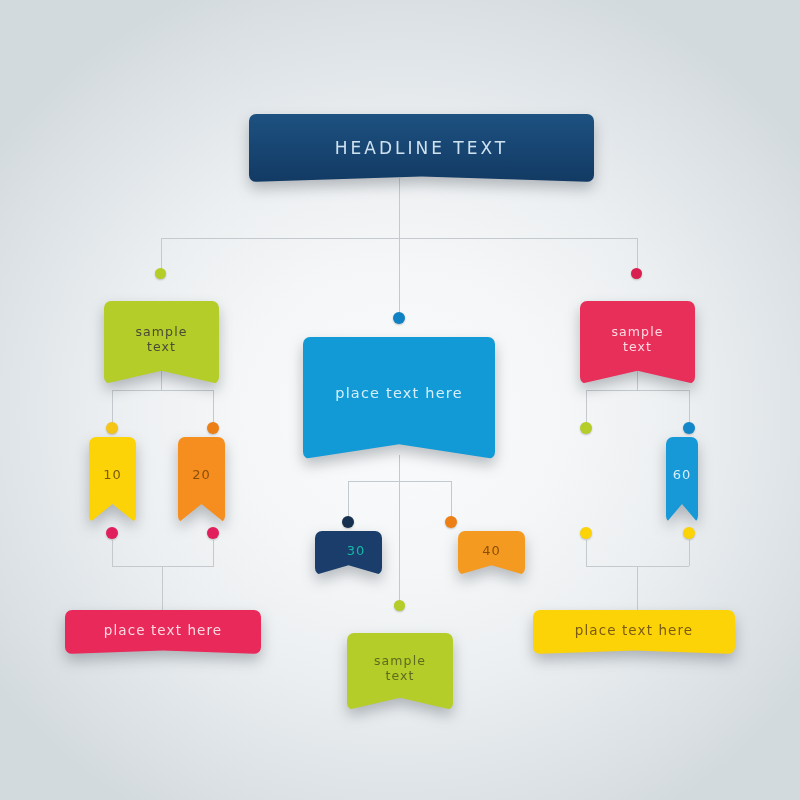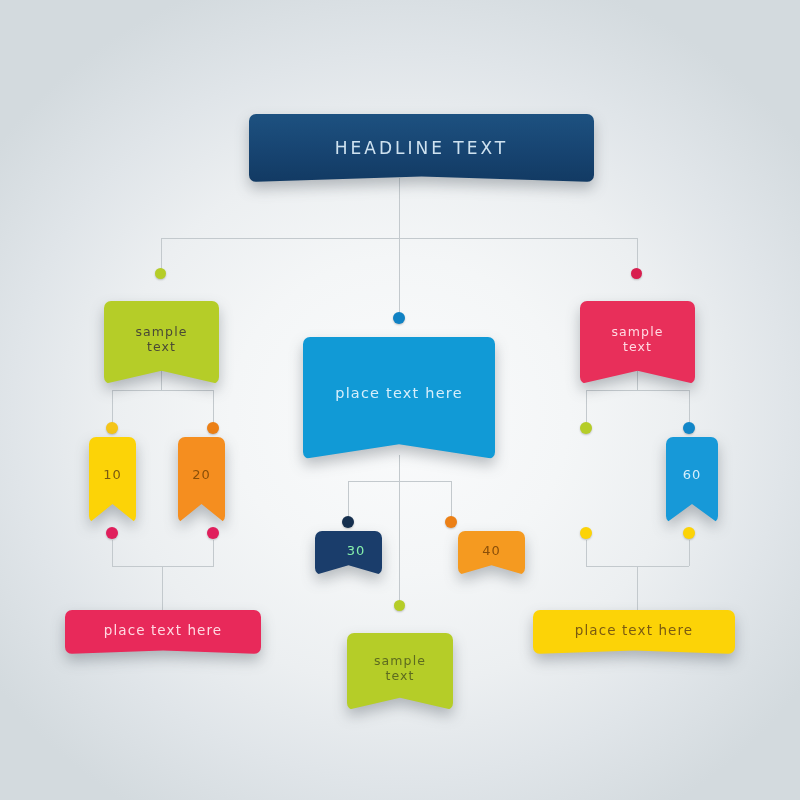--- a/index.html
+++ b/index.html
@@ -59,21 +59,21 @@
   }
   .t-place-sm{
     font-size:13.5px;letter-spacing:1.1px;
   }
   .t-num{
     font-size:13px;letter-spacing:1px;
   }
   .dark-ink{color:#4a4a35;}
   .pink-ink{color:#ffd9e2;}
   .brown-ink{color:#7a5a12;}
-  .navy-ink{color:#86efac;padding-left:15px;}
+  .navy-ink{color:#14b8a6;padding-left:15px;}
   .orange-ink{color:#8a4f09;}
   .blue-ink{color:#d6eefb;}
   .green-ink{color:#5d6b1f;}
 </style>
 </head>
 <body>
 
 <div id="stage">
 
   <div class="ln lnv" style="left:399px;top:178px;height:60px;"></div>
@@ -153,21 +153,21 @@
 
   <div class="dot" style="left:445px;top:516px;width:12px;height:12px;background:#ec8016;"></div>
   <div class="ribbon notch-deep" style="left:418px;top:531px;width:67px;height:44px;padding-left:40px;">
     <div class="face t-num orange-ink" style="background:#f59a20;padding-bottom:6px;">40</div>
   </div>
 
   <div class="dot" style="left:580px;top:422px;width:12px;height:12px;background:#b5cd28;"></div>
   <div class="dot" style="left:580px;top:527px;width:12px;height:12px;background:#fcd307;"></div>
 
   <div class="dot" style="left:683px;top:422px;width:12px;height:12px;background:#1287c9;"></div>
-  <div class="ribbon notch-deep" style="left:666px;top:437px;width:52px;height:86px;">
+  <div class="ribbon notch-deep" style="left:666px;top:437px;width:32px;height:86px;">
     <div class="face t-num blue-ink" style="background:#1799d8;padding-bottom:12px;">60</div>
   </div>
   <div class="dot" style="left:683px;top:527px;width:12px;height:12px;background:#fcd307;"></div>
 
   <div class="ribbon notch-tall" style="left:65px;top:610px;width:196px;height:44px;">
     <div class="face t-place-sm pink-ink" style="background:#e8295a;padding-bottom:5px;">place text here</div>
   </div>
 
   <div class="dot" style="left:394px;top:600px;width:11px;height:11px;background:#b5cd28;"></div>
   <div class="ribbon notch-mid" style="left:347px;top:613px;width:106px;height:77px;">

